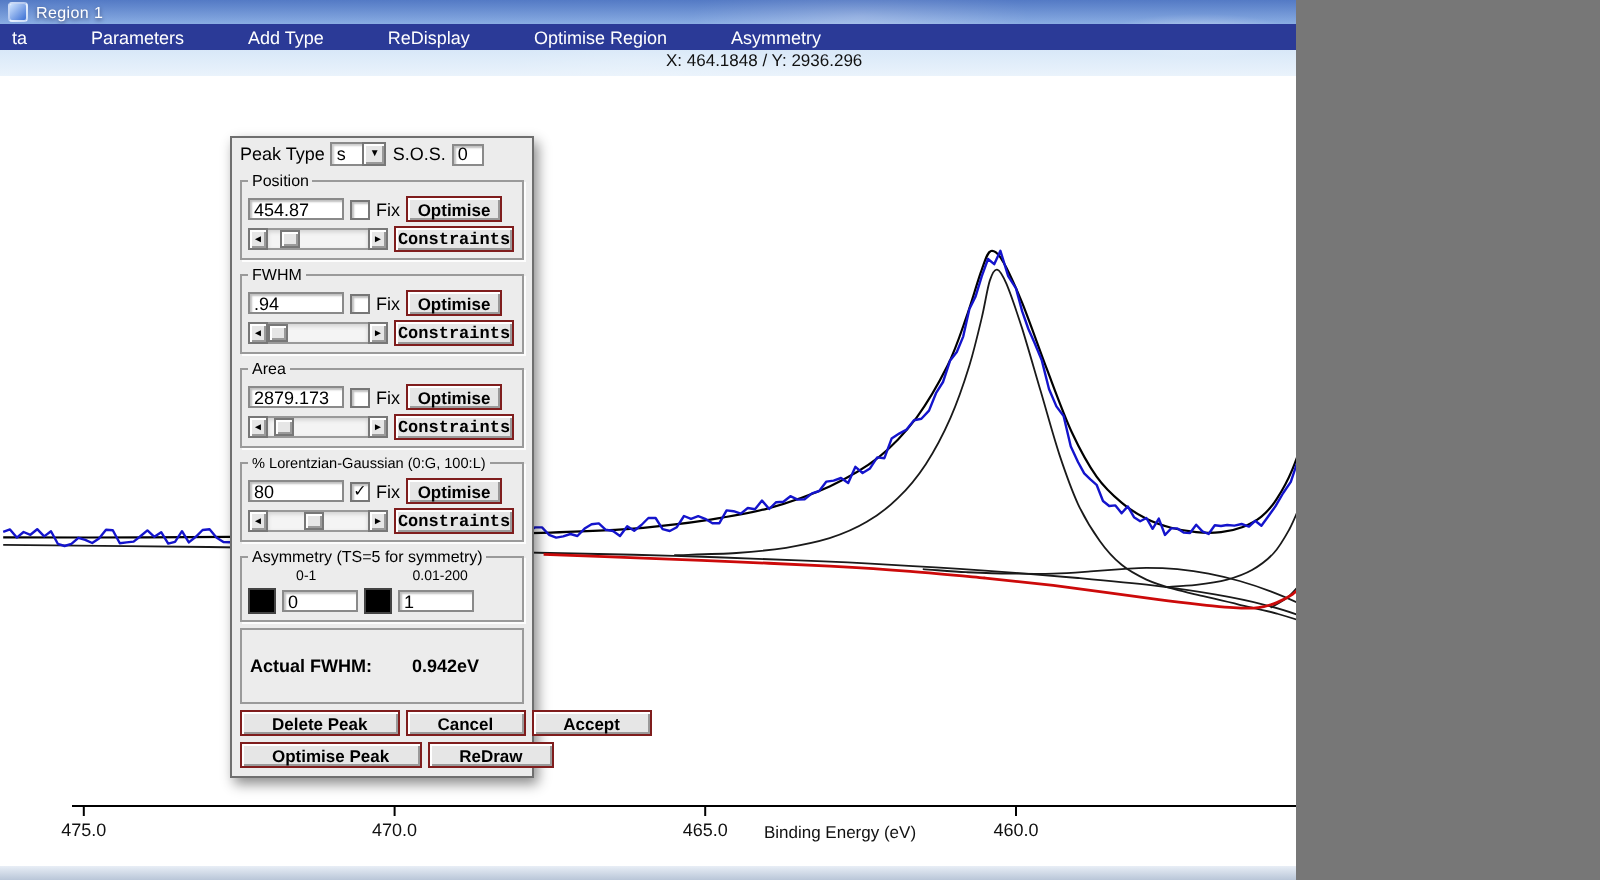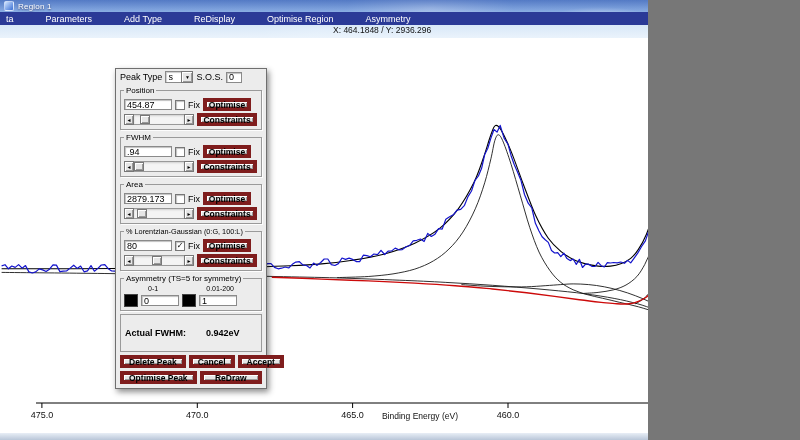--- a/index.html
+++ b/index.html
@@ -64,25 +64,25 @@
   .tbox.val{width:48px;}
   .tbox.sos{width:16px;}
   .tbox.aval{width:38px;}
   .combo{display:inline-flex;height:12px;}
   .combo-val{width:16px;background:#fff;border:1px solid #8a8a8a;border-right:none;
     box-shadow:inset 1px 1px 1px rgba(0,0,0,.2);display:inline-flex;align-items:center;padding:0 2px;box-sizing:border-box;}
   .combo-btn{width:12px;background:#e6e6e6;border:1px solid #777;
     box-shadow:inset 1px 1px 0 #fff, inset -1px -1px 0 #9a9a9a;font-size:5px;display:inline-flex;
     align-items:center;justify-content:center;box-sizing:border-box;}
   .btn{height:13px;font-size:8.5px;font-weight:bold;font-family:inherit;background:#e6e6e6;
-    border:4px solid #7f1d1d;box-shadow:inset 1px 1px 0 #fff, inset -1px -1px 0 #9a9a9a;
-    display:inline-flex;align-items:center;justify-content:center;padding:0 5px;box-sizing:border-box;
+    border:1px solid #7f1d1d;box-shadow:inset 1px 1px 0 #fff, inset -1px -1px 0 #9a9a9a;
+    display:inline-flex;align-items:center;justify-content:center;padding:0 15px;box-sizing:border-box;
     color:#000;white-space:nowrap;}
   .btn.opt{width:48px;}
-  .btn.cons{width:60px;}
+  .btn.cons{width:60px;font-family:Liberation Mono, monospace;}
   .btn.big{flex:1;}
   .chk{width:10px;height:10px;background:#fff;border:1px solid #777;
     box-shadow:inset 1px 1px 1px rgba(0,0,0,.25);display:inline-flex;align-items:center;
     justify-content:center;font-size:8px;line-height:8px;box-sizing:border-box;}
   .grp{margin:3px 0 0;padding:1px 3px 3px;border:1px solid #9a9a9a;box-shadow:1px 1px 0 rgba(255,255,255,.9);}
   .grp legend{font-size:8px;padding:0 2px;}
   .grp.lg legend{font-size:7.3px;}
   .grow{display:flex;align-items:center;gap:3px;margin-top:2px;}
   .slider{display:inline-flex;height:11px;width:70px;}
   .sbtn{width:10px;height:11px;background:#e6e6e6;border:1px solid #777;

